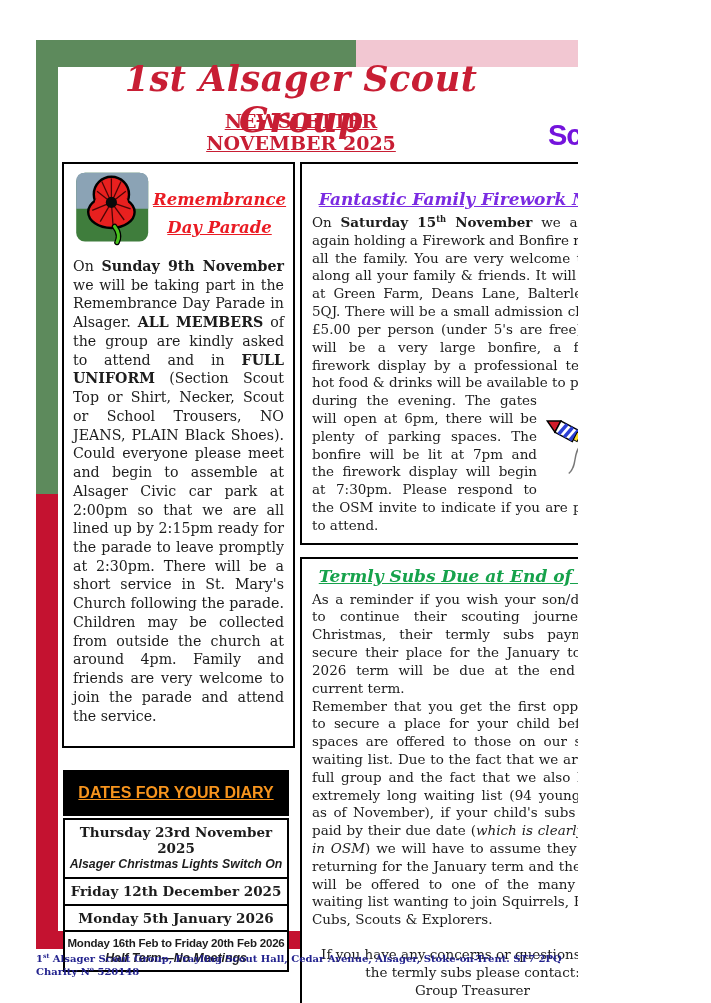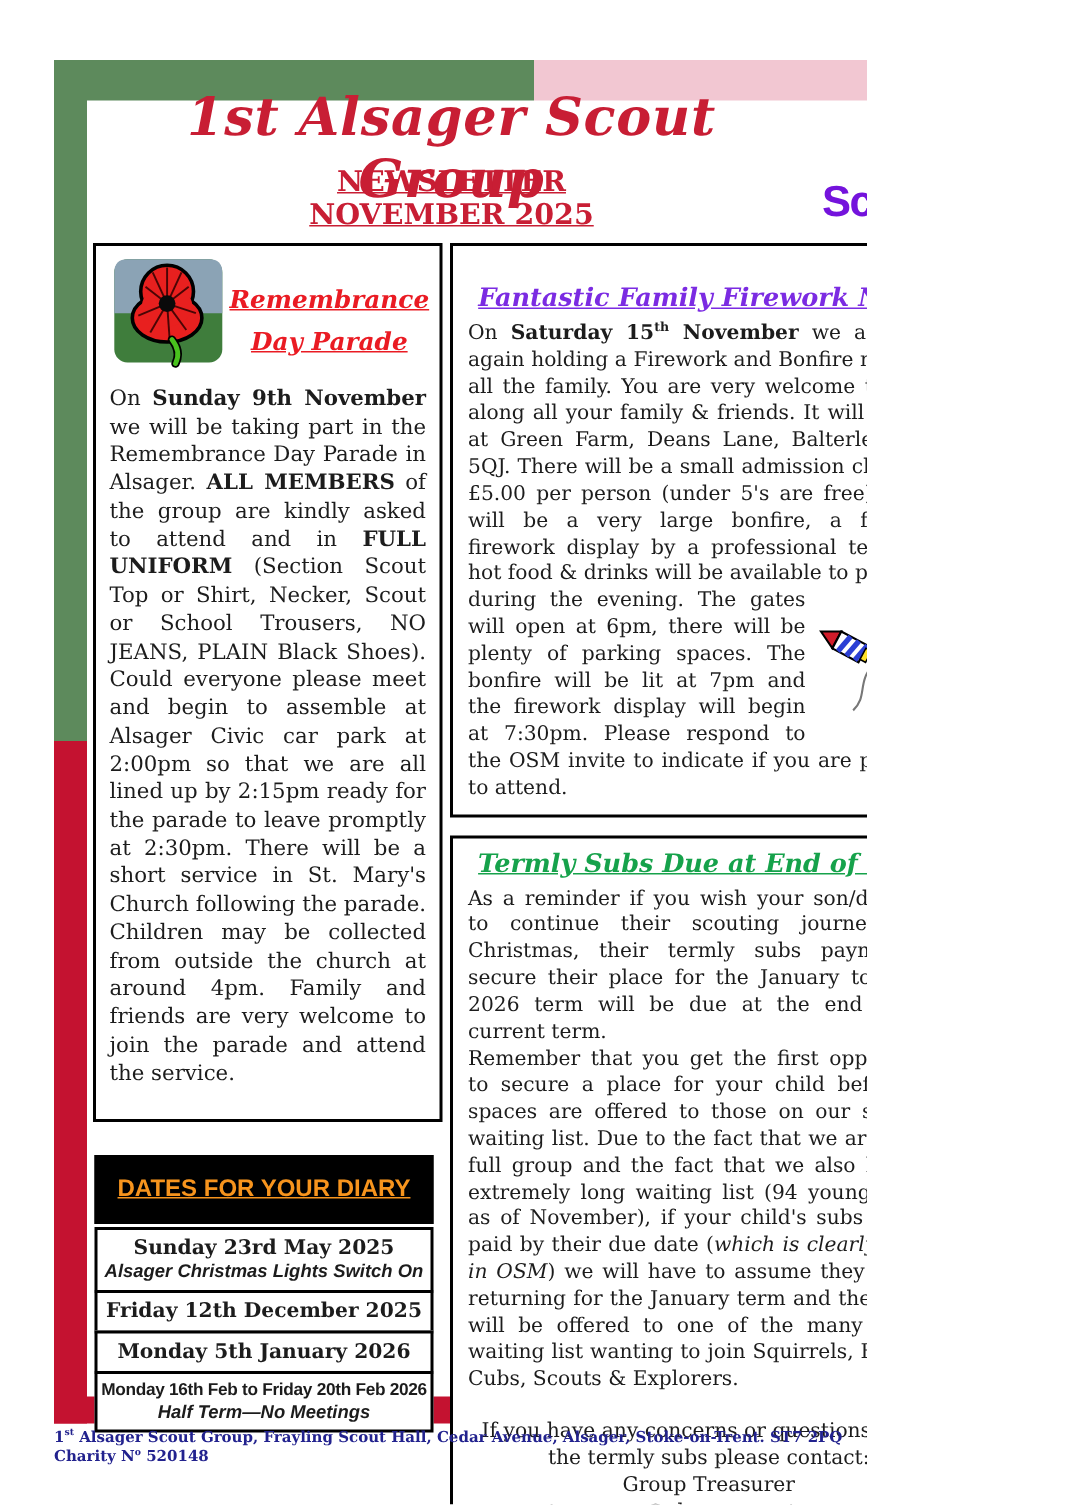--- a/index.html
+++ b/index.html
@@ -134,21 +134,21 @@
       </div>
       <p class="rem-body"><span>On </span><span class="rb">Sunday 9th November</span><span> we will be taking part in the Remembrance Day Parade in Alsager.  </span><span class="rb">ALL MEMBERS</span><span> of the group are kindly asked to attend and in </span><span class="rb">FULL UNIFORM</span><span> (Section Scout Top or Shirt, Necker, Scout or School Trousers, NO JEANS, PLAIN Black Shoes).  Could everyone please meet and begin to assemble at Alsager Civic car park at 2:00pm so that we are all lined up by 2:15pm ready for the parade to leave promptly at 2:30pm.  There will be a short service in St. Mary's Church following the parade.  Children may be collected from outside the church at around 4pm.  Family and friends are very welcome to join the parade and attend the service.</span></p>
     </div>
 
     <div class="box-dates">
       <div class="dates-header">
         <span>DATES FOR YOUR DIARY</span>
       </div>
       <div class="dates-rows">
         <div class="date-row">
-          <span class="d">Sunday 23rd May 2025</span>
+          <span class="d">Thursday 23rd November 2025</span>
           <span class="e">Alsager Christmas Lights Switch On</span>
         </div>
         <div class="date-row">
           <span class="d">Friday 12th December 2025</span>
         </div>
         <div class="date-row">
           <span class="d">Monday 5th January 2026</span>
         </div>
         <div class="date-row sans">
           <span class="d">Monday 16th Feb to Friday 20th Feb 2026</span>

